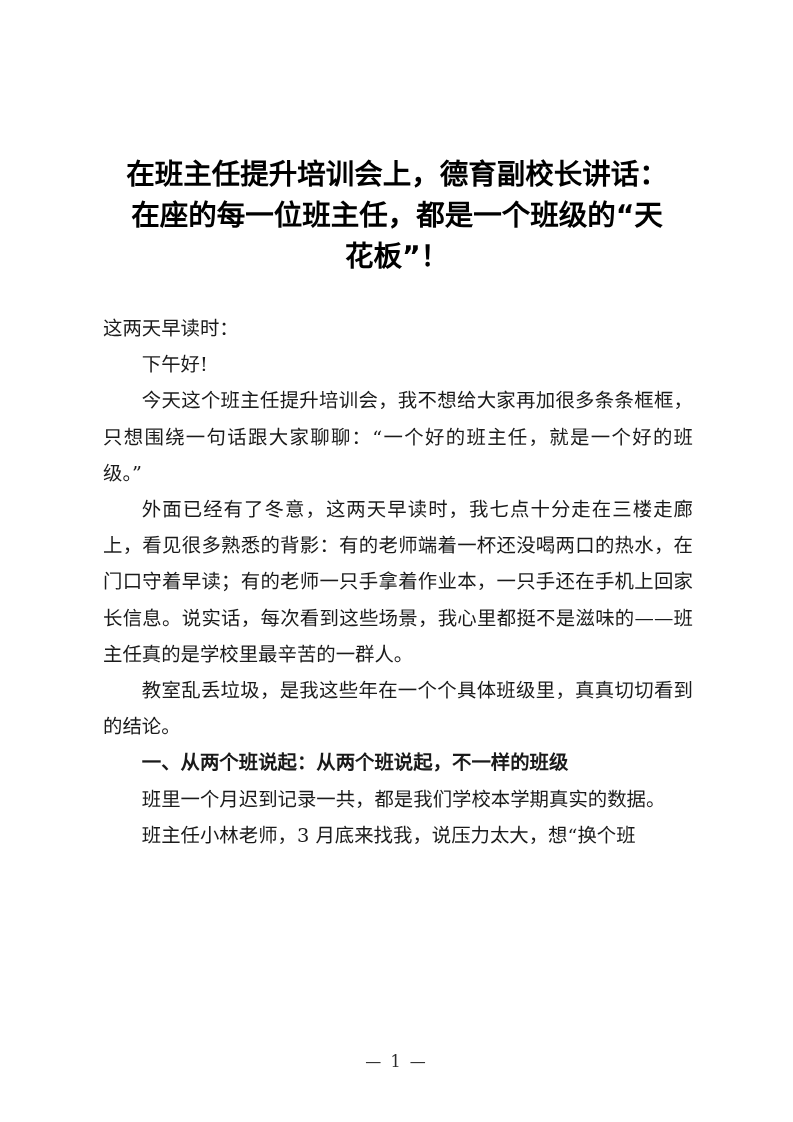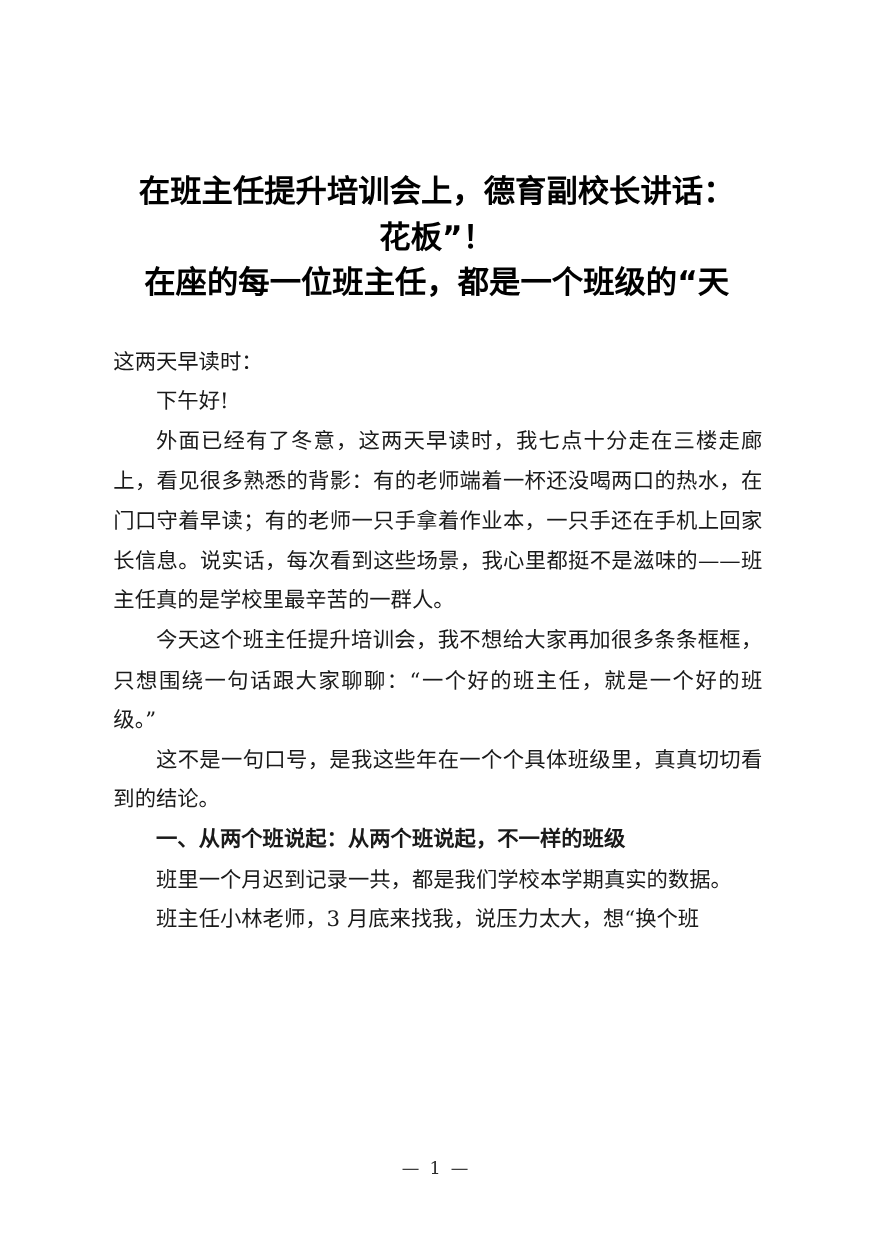--- a/index.html
+++ b/index.html
@@ -80,30 +80,30 @@
     letter-spacing: 2px;
   }
 </style>
 </head>
 <body>
 
 <div class="page">
 
   <div class="doc-title">
     <div>在班主任提升培训会上，德育副校长讲话：</div>
+    <div>在座的每一位班主任，都是一个班级的“天</div>
     <div>花板”！</div>
-    <div>在座的每一位班主任，都是一个班级的“天</div>
   </div>
 
   <div class="doc-body">
     <p class="no-indent">这两天早读时：</p>
     <p>下午好!</p>
+    <p>今天这个班主任提升培训会，我不想给大家再加很多条条框框，只想围绕一句话跟大家聊聊：“一个好的班主任，就是一个好的班级。”</p>
     <p>外面已经有了冬意，这两天早读时，我七点十分走在三楼走廊上，看见很多熟悉的背影：有的老师端着一杯还没喝两口的热水，在门口守着早读；有的老师一只手拿着作业本，一只手还在手机上回家长信息。说实话，每次看到这些场景，我心里都挺不是滋味的——班主任真的是学校里最辛苦的一群人。</p>
-    <p>今天这个班主任提升培训会，我不想给大家再加很多条条框框，只想围绕一句话跟大家聊聊：“一个好的班主任，就是一个好的班级。”</p>
-    <p>这不是一句口号，是我这些年在一个个具体班级里，真真切切看到的结论。</p>
+    <p>教室乱丢垃圾，是我这些年在一个个具体班级里，真真切切看到的结论。</p>
     <p class="heading">一、从两个班说起：从两个班说起，不一样的班级</p>
     <p>班里一个月迟到记录一共，都是我们学校本学期真实的数据。</p>
     <p>班主任小林老师，3 月底来找我，说压力太大，想“换个班</p>
   </div>
 
   <div class="page-footer">— 1 —</div>
 
 </div>
 
 </body></html>

